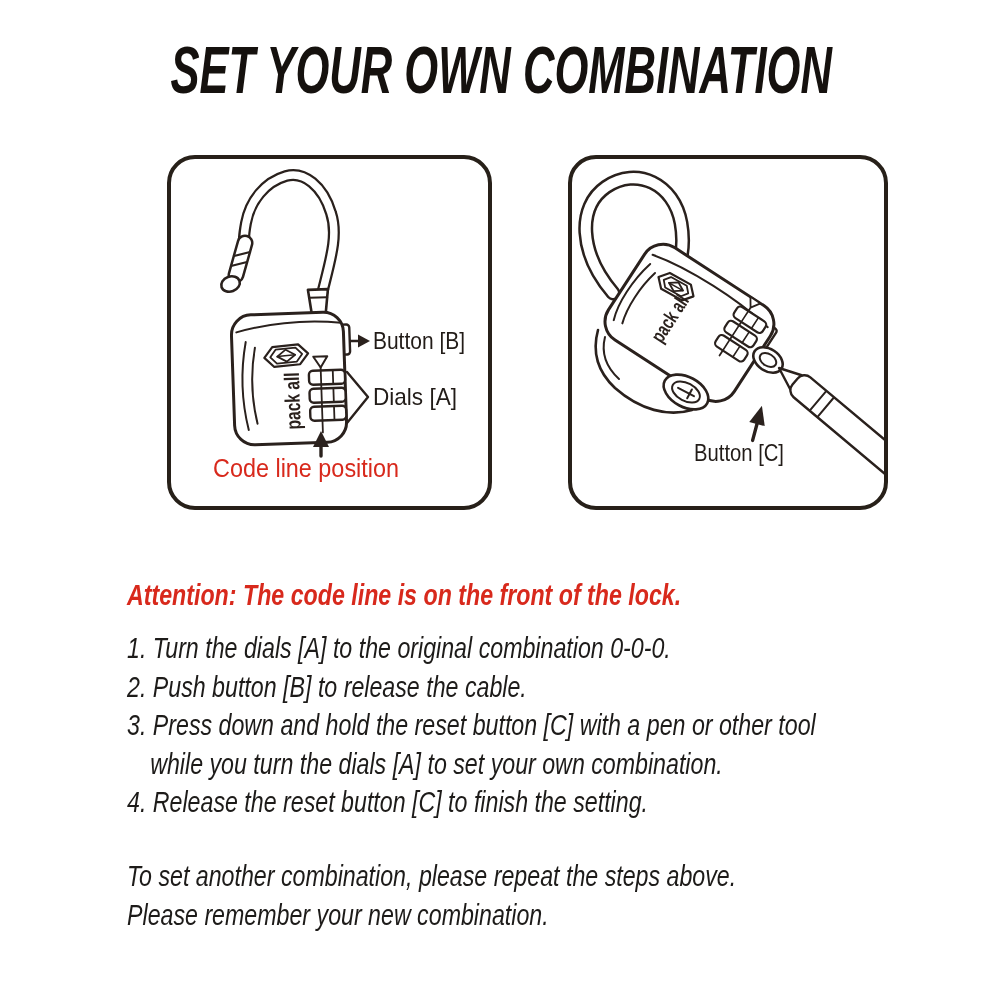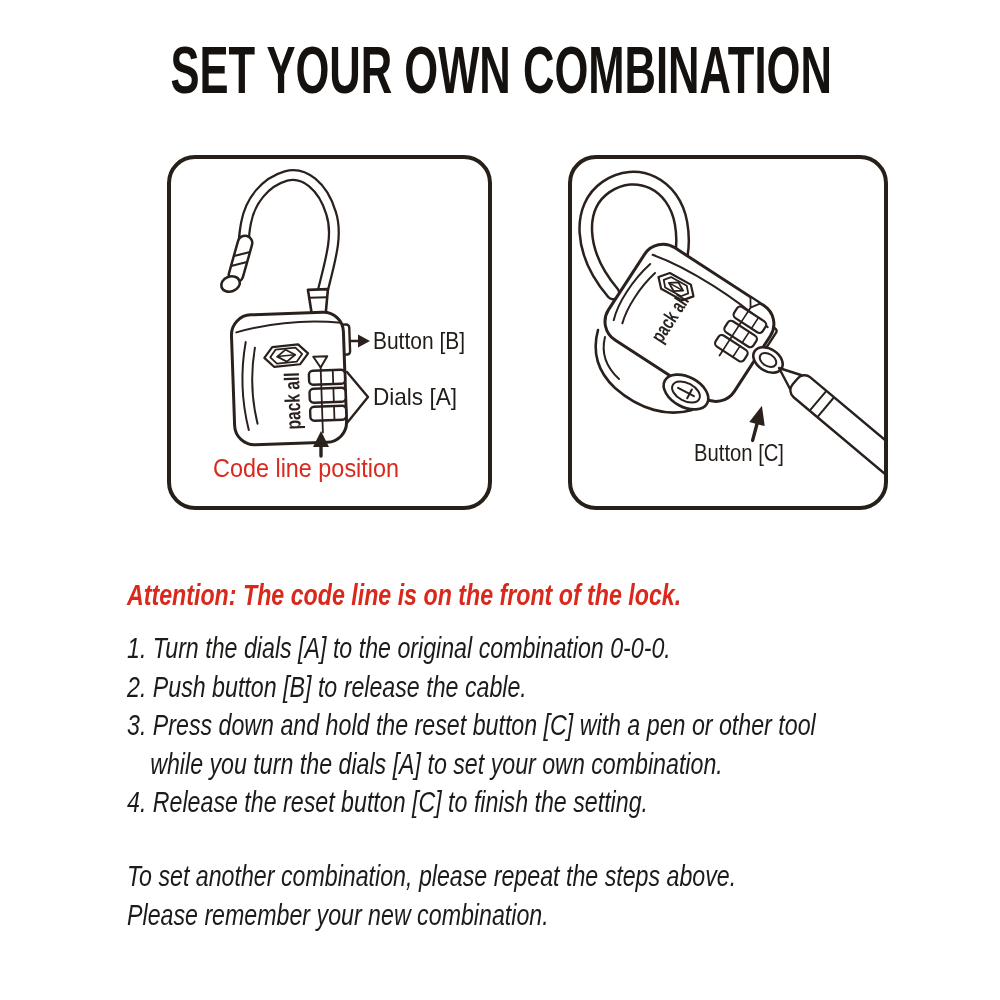--- a/index.html
+++ b/index.html
@@ -4,21 +4,21 @@
 <style>
   html,body{margin:0;padding:0;background:#fff;}
   .page{
     position:relative;width:1000px;height:1000px;background:#ffffff;
     font-family:"Liberation Sans",sans-serif;color:#1d1b19;overflow:hidden;
   }
   
   .title{
     position:absolute;top:40px;left:0;width:1000px;text-align:center;
     font-weight:700;font-size:66px;line-height:60px;color:#15110e;
-    letter-spacing:0px;white-space:nowrap;
+    letter-spacing:0px;white-space:nowrap;font-style:italic;
   }
   .title .condense{display:inline-block;transform:scaleX(0.66);}
   
   .panel{
     position:absolute;top:155px;height:355px;box-sizing:border-box;
     border:4px solid #272019;border-radius:28px;background:#fff;overflow:hidden;
   }
   .panel.left{left:167px;width:325px;}
   .panel.right{left:568px;width:320px;}
   .panel svg{position:absolute;left:0;top:0;width:100%;height:100%;}

